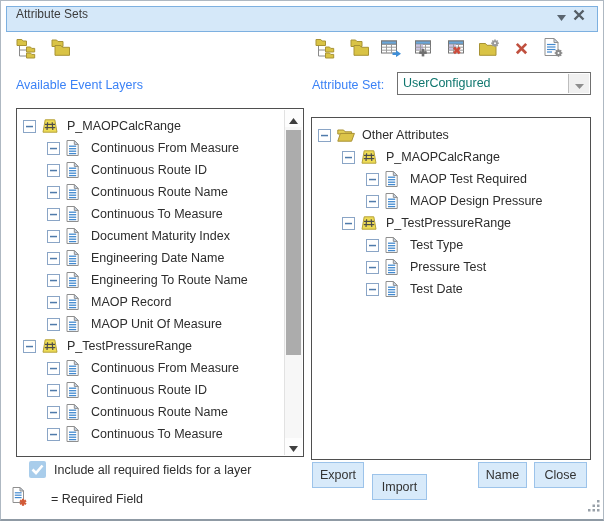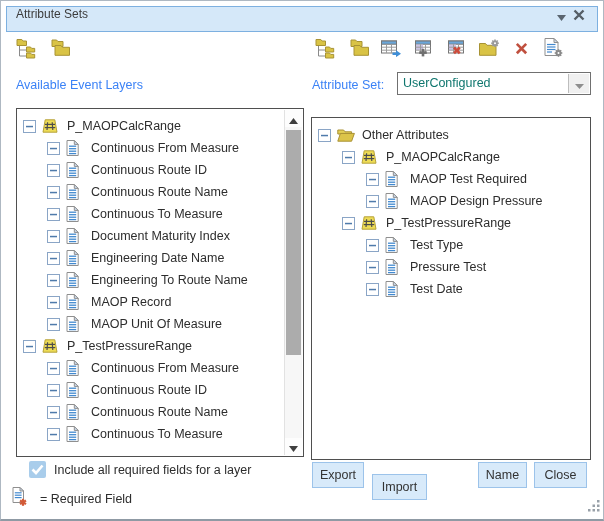--- a/index.html
+++ b/index.html
@@ -44,21 +44,21 @@
   .node-label{padding:0 2px;}
   
   .vscroll{position:absolute;top:1px;right:1px;bottom:1px;width:17px;background:#f7f7f7;border-left:1px solid #e2e2e2;}
   .vs-up,.vs-down{position:absolute;left:0;right:0;height:17px;background:#fdfdfd;display:flex;align-items:center;justify-content:center;}
   .vs-up{top:0;} .vs-down{bottom:0;}
   .vs-thumb{position:absolute;left:1px;right:1px;top:20px;height:225px;background:#acacac;}
   
   .checkbox-row{position:absolute;left:28px;top:460px;display:flex;align-items:center;gap:8px;}
   .checkbox{width:17px;height:17px;background:#a9cdeb;border-radius:2px;display:flex;align-items:center;justify-content:center;}
   .checkbox-label{font-size:12.5px;color:#2d2d2d;}
-  .required-row{position:absolute;left:11px;top:486px;display:flex;align-items:center;gap:12px;}
+  .required-row{position:absolute;left:11px;top:486px;display:flex;align-items:center;gap:23px;}
   .required-label{font-size:12.5px;color:#2d2d2d;}
   .btn{
     position:absolute;height:26px;box-sizing:border-box;background:#d8eafa;border:1px solid #9cc3ea;
     color:#333;font-size:12.5px;font-family:"Liberation Sans",sans-serif;text-align:center;
   }
   .btn-export{left:311px;top:461px;width:52px;}
   .btn-import{left:371px;top:461px;width:55px;margin-top:12px;}
   .btn-save{left:477px;top:461px;width:49px;}
   .btn-close{left:533px;top:461px;width:53px;}
   .resize-grip{position:absolute;right:3px;bottom:3px;}

